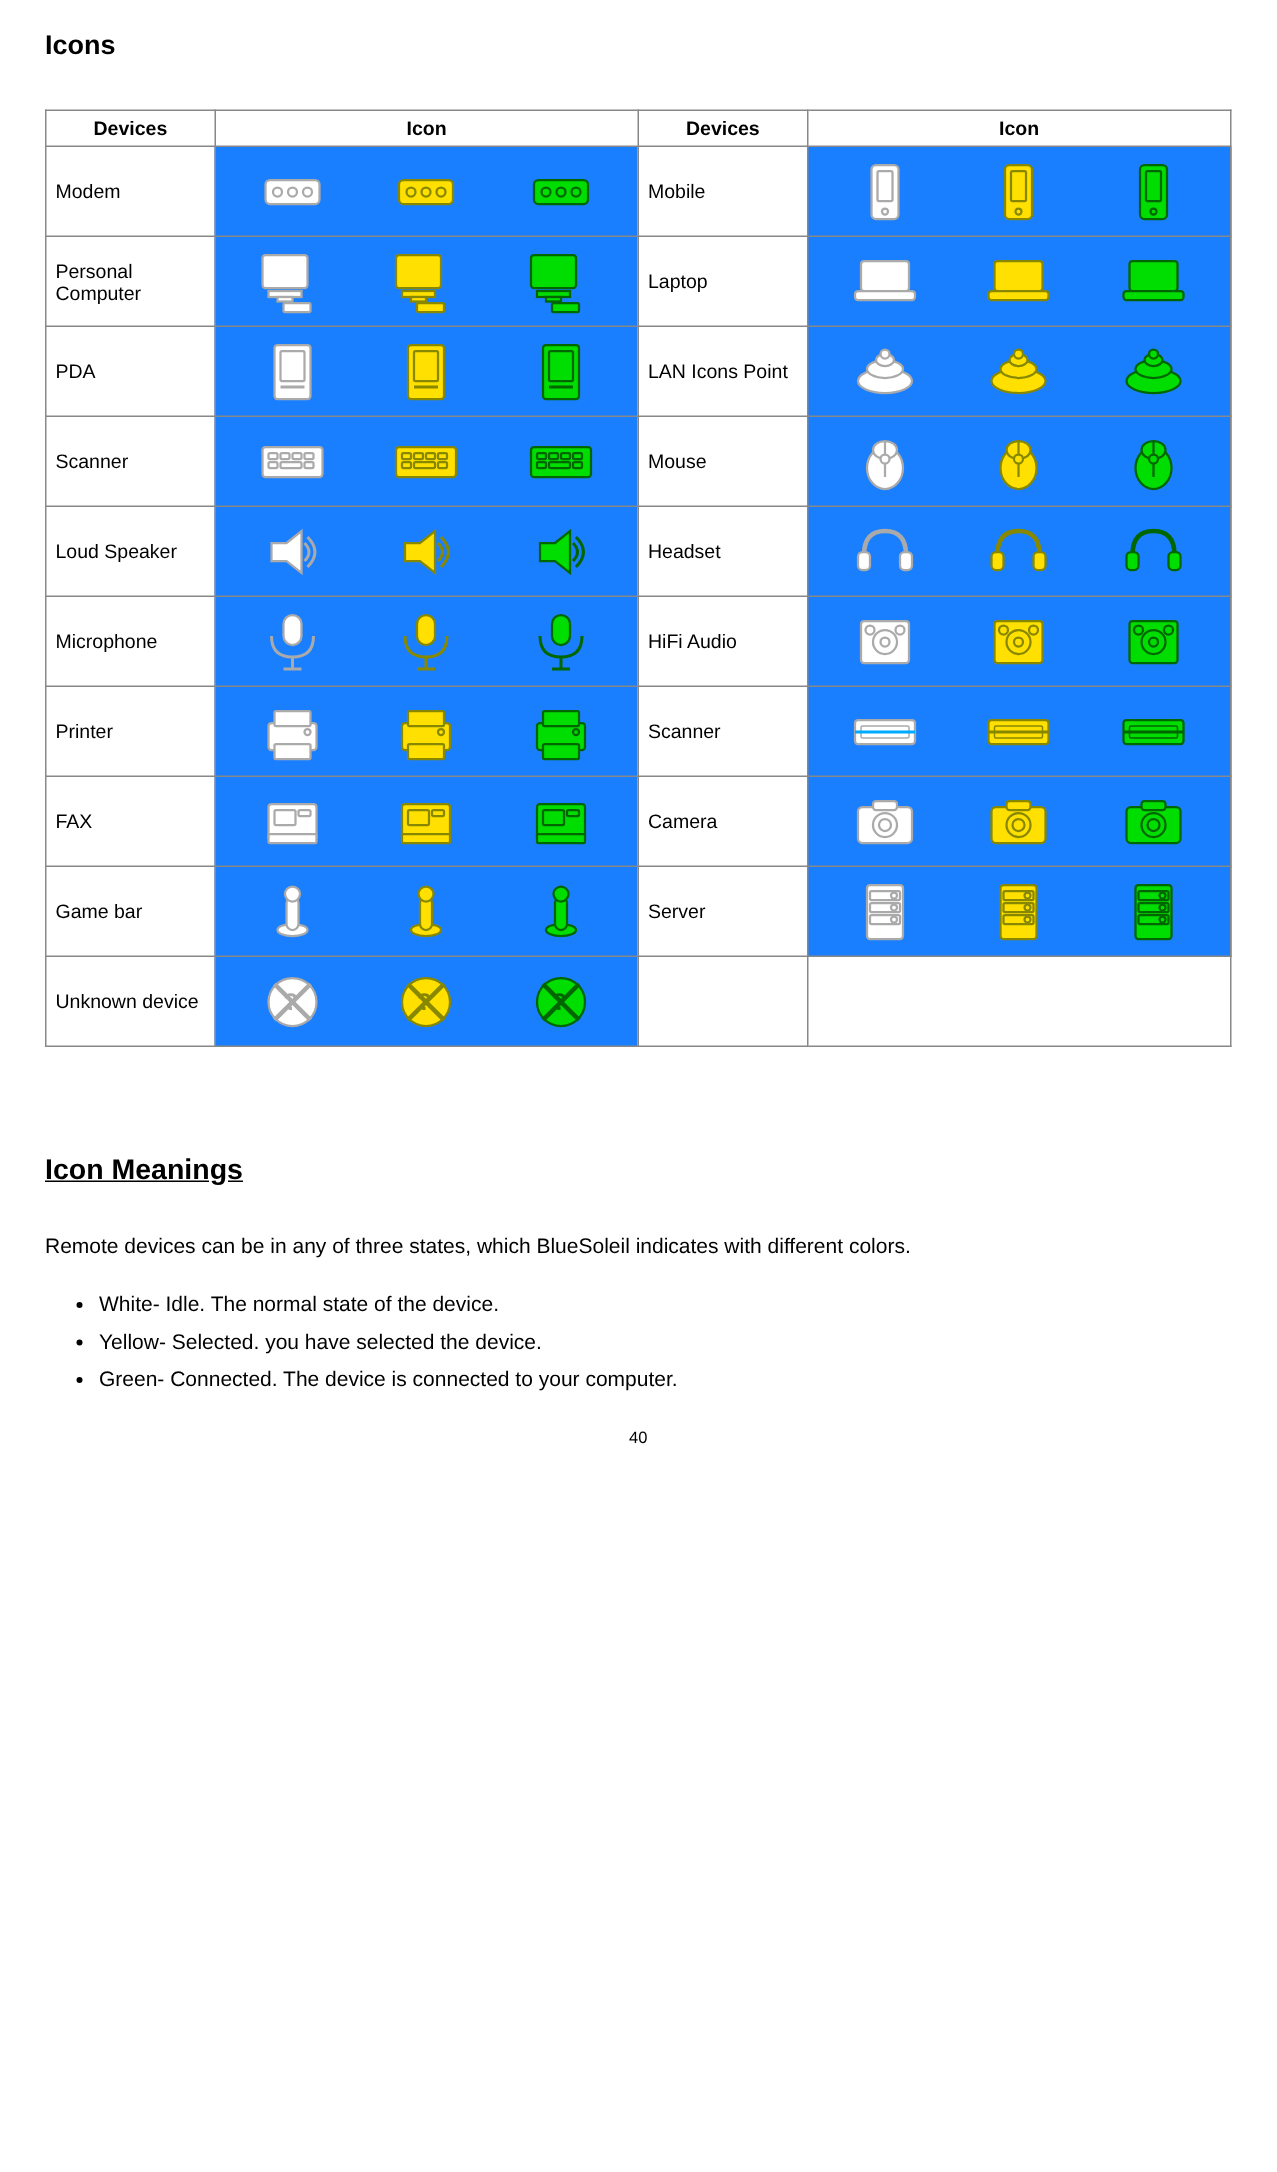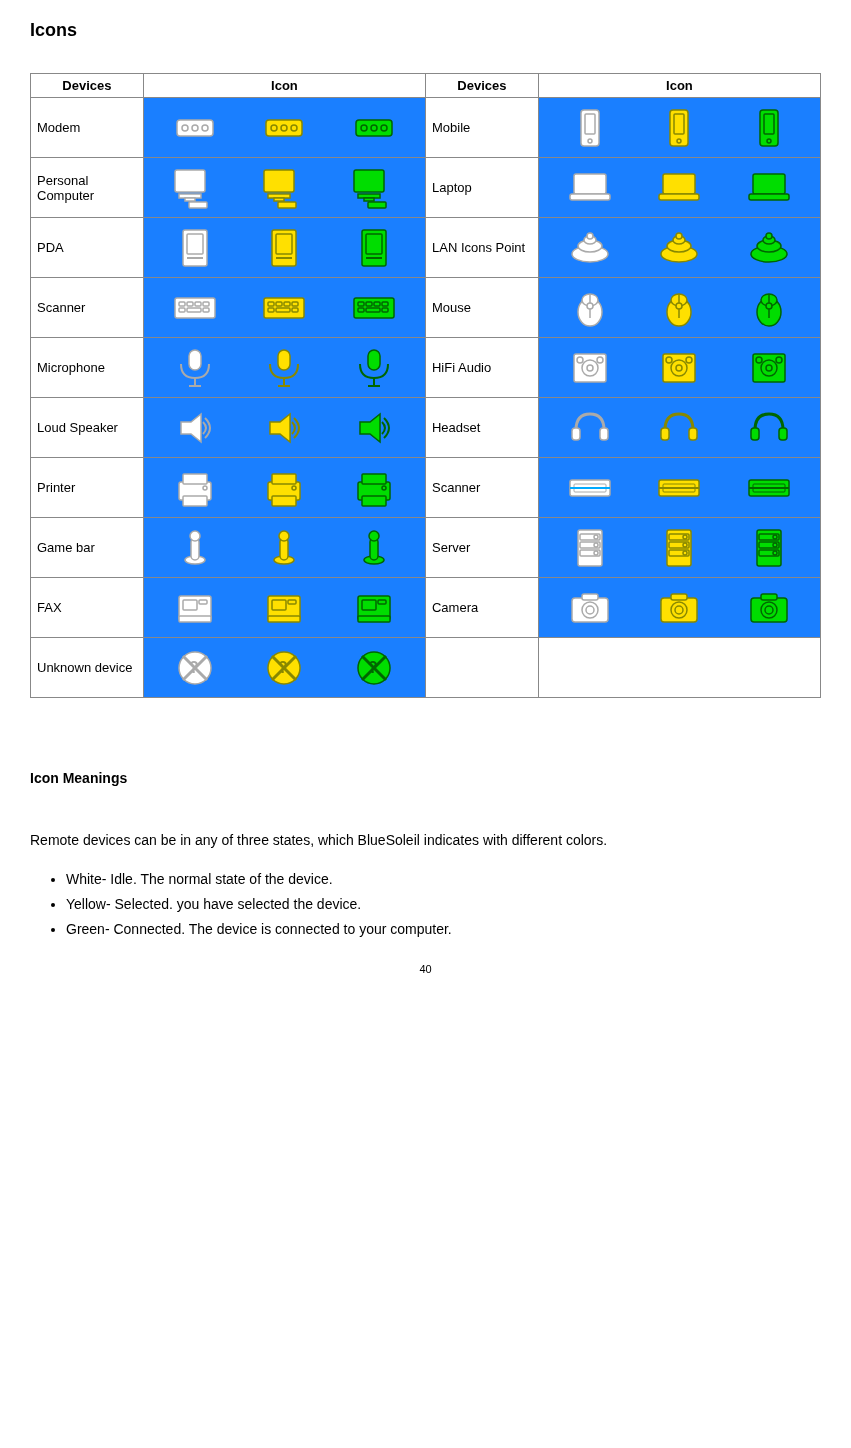--- a/index.html
+++ b/index.html
@@ -56,23 +56,24 @@
       padding: 4px;
     }
     .icon-strip {
       display: flex;
       align-items: center;
       justify-content: space-around;
       width: 100%;
       height: 100%;
     }
     h2.meanings-title {
-      font-size: 14px;
+      font-size: 19px;
       font-weight: bold;
-      margin-bottom: 28px;
+      margin-bottom: 12px;
+      text-decoration: underline;
     }
     .description-text {
       font-size: 14px;
       margin-bottom: 16px;
       line-height: 1.5;
     }
     ul.meanings-list {
       list-style: disc;
       padding-left: 36px;
       margin-bottom: 20px;
@@ -292,20 +293,62 @@
             <svg width="48" height="44" viewBox="0 0 48 44">
           <ellipse cx="24" cy="26" rx="12" ry="14" style="fill:#00dd00;stroke:#006600;stroke-width:1.5;"></ellipse>
           <ellipse cx="24" cy="14" rx="8" ry="6" style="fill:#00dd00;stroke:#006600;stroke-width:1.5;"></ellipse>
           <line x1="24" y1="8" x2="24" y2="32" style="stroke:#006600;stroke-width:1.5;"></line>
           <circle cx="24" cy="20" r="3" style="fill:#00dd00;stroke:#006600;stroke-width:1.5;"></circle>
         </svg>
           </div>
         </td>
       </tr>
       <tr>
+        <td class="device-name">Loud Speaker</td>
+        <td class="icon-cell">
+          <div class="icon-strip">
+            <svg width="48" height="44" viewBox="0 0 48 44">
+          <polygon points="10,16 20,16 30,8 30,36 20,28 10,28" style="fill:#ffffff;stroke:#aaaaaa;stroke-width:1.5;"></polygon>
+          <path d="M32 16 Q38 22 32 28" style="fill:none;stroke:#aaaaaa;stroke-width:2;"></path>
+          <path d="M34 12 Q44 22 34 32" style="fill:none;stroke:#aaaaaa;stroke-width:2;"></path>
+        </svg>
+            <svg width="48" height="44" viewBox="0 0 48 44">
+          <polygon points="10,16 20,16 30,8 30,36 20,28 10,28" style="fill:#ffe000;stroke:#888800;stroke-width:1.5;"></polygon>
+          <path d="M32 16 Q38 22 32 28" style="fill:none;stroke:#888800;stroke-width:2;"></path>
+          <path d="M34 12 Q44 22 34 32" style="fill:none;stroke:#888800;stroke-width:2;"></path>
+        </svg>
+            <svg width="48" height="44" viewBox="0 0 48 44">
+          <polygon points="10,16 20,16 30,8 30,36 20,28 10,28" style="fill:#00dd00;stroke:#006600;stroke-width:1.5;"></polygon>
+          <path d="M32 16 Q38 22 32 28" style="fill:none;stroke:#006600;stroke-width:2;"></path>
+          <path d="M34 12 Q44 22 34 32" style="fill:none;stroke:#006600;stroke-width:2;"></path>
+        </svg>
+          </div>
+        </td>
+        <td class="device-name">Headset</td>
+        <td class="icon-cell-right">
+          <div class="icon-strip">
+            <svg width="48" height="44" viewBox="0 0 48 44">
+          <path d="M10 24 Q10 8 24 8 Q38 8 38 24" style="fill:none;stroke:#aaaaaa;stroke-width:3;"></path>
+          <rect x="6" y="22" width="8" height="12" rx="3" style="fill:#ffffff;stroke:#aaaaaa;stroke-width:1.5;"></rect>
+          <rect x="34" y="22" width="8" height="12" rx="3" style="fill:#ffffff;stroke:#aaaaaa;stroke-width:1.5;"></rect>
+        </svg>
+            <svg width="48" height="44" viewBox="0 0 48 44">
+          <path d="M10 24 Q10 8 24 8 Q38 8 38 24" style="fill:none;stroke:#888800;stroke-width:3;"></path>
+          <rect x="6" y="22" width="8" height="12" rx="3" style="fill:#ffe000;stroke:#888800;stroke-width:1.5;"></rect>
+          <rect x="34" y="22" width="8" height="12" rx="3" style="fill:#ffe000;stroke:#888800;stroke-width:1.5;"></rect>
+        </svg>
+            <svg width="48" height="44" viewBox="0 0 48 44">
+          <path d="M10 24 Q10 8 24 8 Q38 8 38 24" style="fill:none;stroke:#006600;stroke-width:3;"></path>
+          <rect x="6" y="22" width="8" height="12" rx="3" style="fill:#00dd00;stroke:#006600;stroke-width:1.5;"></rect>
+          <rect x="34" y="22" width="8" height="12" rx="3" style="fill:#00dd00;stroke:#006600;stroke-width:1.5;"></rect>
+        </svg>
+          </div>
+        </td>
+      </tr>
+      <tr>
         <td class="device-name">Microphone</td>
         <td class="icon-cell">
           <div class="icon-strip">
             <svg width="48" height="44" viewBox="0 0 48 44">
           <rect x="18" y="4" width="12" height="20" rx="6" style="fill:#ffffff;stroke:#aaaaaa;stroke-width:1.5;"></rect>
           <path d="M10 18 Q10 32 24 32 Q38 32 38 18" style="fill:none;stroke:#aaaaaa;stroke-width:2;"></path>
           <line x1="24" y1="32" x2="24" y2="40" style="stroke:#aaaaaa;stroke-width:2;"></line>
           <line x1="18" y1="40" x2="30" y2="40" style="stroke:#aaaaaa;stroke-width:2;"></line>
         </svg>
             <svg width="48" height="44" viewBox="0 0 48 44">
@@ -343,62 +386,20 @@
           <rect x="8" y="8" width="32" height="28" rx="2" style="fill:#00dd00;stroke:#006600;stroke-width:1.5;"></rect>
           <circle cx="24" cy="22" r="8" style="fill:#00dd00;stroke:#006600;stroke-width:1.5;"></circle>
           <circle cx="24" cy="22" r="3" style="fill:#00dd00;stroke:#006600;stroke-width:1.5;"></circle>
           <circle cx="14" cy="14" r="3" style="fill:#00dd00;stroke:#006600;stroke-width:1.5;"></circle>
           <circle cx="34" cy="14" r="3" style="fill:#00dd00;stroke:#006600;stroke-width:1.5;"></circle>
         </svg>
           </div>
         </td>
       </tr>
       <tr>
-        <td class="device-name">Loud Speaker</td>
-        <td class="icon-cell">
-          <div class="icon-strip">
-            <svg width="48" height="44" viewBox="0 0 48 44">
-          <polygon points="10,16 20,16 30,8 30,36 20,28 10,28" style="fill:#ffffff;stroke:#aaaaaa;stroke-width:1.5;"></polygon>
-          <path d="M32 16 Q38 22 32 28" style="fill:none;stroke:#aaaaaa;stroke-width:2;"></path>
-          <path d="M34 12 Q44 22 34 32" style="fill:none;stroke:#aaaaaa;stroke-width:2;"></path>
-        </svg>
-            <svg width="48" height="44" viewBox="0 0 48 44">
-          <polygon points="10,16 20,16 30,8 30,36 20,28 10,28" style="fill:#ffe000;stroke:#888800;stroke-width:1.5;"></polygon>
-          <path d="M32 16 Q38 22 32 28" style="fill:none;stroke:#888800;stroke-width:2;"></path>
-          <path d="M34 12 Q44 22 34 32" style="fill:none;stroke:#888800;stroke-width:2;"></path>
-        </svg>
-            <svg width="48" height="44" viewBox="0 0 48 44">
-          <polygon points="10,16 20,16 30,8 30,36 20,28 10,28" style="fill:#00dd00;stroke:#006600;stroke-width:1.5;"></polygon>
-          <path d="M32 16 Q38 22 32 28" style="fill:none;stroke:#006600;stroke-width:2;"></path>
-          <path d="M34 12 Q44 22 34 32" style="fill:none;stroke:#006600;stroke-width:2;"></path>
-        </svg>
-          </div>
-        </td>
-        <td class="device-name">Headset</td>
-        <td class="icon-cell-right">
-          <div class="icon-strip">
-            <svg width="48" height="44" viewBox="0 0 48 44">
-          <path d="M10 24 Q10 8 24 8 Q38 8 38 24" style="fill:none;stroke:#aaaaaa;stroke-width:3;"></path>
-          <rect x="6" y="22" width="8" height="12" rx="3" style="fill:#ffffff;stroke:#aaaaaa;stroke-width:1.5;"></rect>
-          <rect x="34" y="22" width="8" height="12" rx="3" style="fill:#ffffff;stroke:#aaaaaa;stroke-width:1.5;"></rect>
-        </svg>
-            <svg width="48" height="44" viewBox="0 0 48 44">
-          <path d="M10 24 Q10 8 24 8 Q38 8 38 24" style="fill:none;stroke:#888800;stroke-width:3;"></path>
-          <rect x="6" y="22" width="8" height="12" rx="3" style="fill:#ffe000;stroke:#888800;stroke-width:1.5;"></rect>
-          <rect x="34" y="22" width="8" height="12" rx="3" style="fill:#ffe000;stroke:#888800;stroke-width:1.5;"></rect>
-        </svg>
-            <svg width="48" height="44" viewBox="0 0 48 44">
-          <path d="M10 24 Q10 8 24 8 Q38 8 38 24" style="fill:none;stroke:#006600;stroke-width:3;"></path>
-          <rect x="6" y="22" width="8" height="12" rx="3" style="fill:#00dd00;stroke:#006600;stroke-width:1.5;"></rect>
-          <rect x="34" y="22" width="8" height="12" rx="3" style="fill:#00dd00;stroke:#006600;stroke-width:1.5;"></rect>
-        </svg>
-          </div>
-        </td>
-      </tr>
-      <tr>
         <td class="device-name">Printer</td>
         <td class="icon-cell">
           <div class="icon-strip">
             <svg width="48" height="44" viewBox="0 0 48 44">
           <rect x="8" y="16" width="32" height="18" rx="2" style="fill:#ffffff;stroke:#aaaaaa;stroke-width:1.5;"></rect>
           <rect x="12" y="8" width="24" height="10" rx="1" style="fill:#ffffff;stroke:#aaaaaa;stroke-width:1.5;"></rect>
           <rect x="12" y="30" width="24" height="10" rx="1" style="fill:#ffffff;stroke:#aaaaaa;stroke-width:1.5;"></rect>
           <circle cx="34" cy="22" r="2" style="fill:#ffffff;stroke:#aaaaaa;stroke-width:1.5;"></circle>
         </svg>
             <svg width="48" height="44" viewBox="0 0 48 44">
@@ -425,20 +426,68 @@
         </svg>
             <svg width="48" height="44" viewBox="0 0 48 44">
           <rect x="4" y="14" width="40" height="16" rx="2" style="fill:#ffe000;stroke:#888800;stroke-width:1.5;"></rect>
           <rect x="8" y="18" width="32" height="8" rx="1" style="fill:#ffe000;stroke:#888800;stroke-width:1;"></rect>
           <line x1="4" y1="22" x2="44" y2="22" style="stroke:#888800;stroke-width:2;"></line>
         </svg>
             <svg width="48" height="44" viewBox="0 0 48 44">
           <rect x="4" y="14" width="40" height="16" rx="2" style="fill:#00dd00;stroke:#006600;stroke-width:1.5;"></rect>
           <rect x="8" y="18" width="32" height="8" rx="1" style="fill:#00dd00;stroke:#006600;stroke-width:1;"></rect>
           <line x1="4" y1="22" x2="44" y2="22" style="stroke:#006600;stroke-width:2;"></line>
+        </svg>
+          </div>
+        </td>
+      </tr>
+      <tr>
+        <td class="device-name">FAX</td>
+        <td class="icon-cell">
+          <div class="icon-strip">
+            <svg width="48" height="44" viewBox="0 0 48 44">
+          <rect x="8" y="10" width="32" height="24" rx="2" style="fill:#ffffff;stroke:#aaaaaa;stroke-width:1.5;"></rect>
+          <rect x="12" y="14" width="14" height="10" rx="1" style="fill:#ffffff;stroke:#aaaaaa;stroke-width:1.5;"></rect>
+          <rect x="28" y="14" width="8" height="4" rx="1" style="fill:#ffffff;stroke:#aaaaaa;stroke-width:1.5;"></rect>
+          <rect x="8" y="30" width="32" height="6" rx="1" style="fill:#ffffff;stroke:#aaaaaa;stroke-width:1.5;"></rect>
+        </svg>
+            <svg width="48" height="44" viewBox="0 0 48 44">
+          <rect x="8" y="10" width="32" height="24" rx="2" style="fill:#ffe000;stroke:#888800;stroke-width:1.5;"></rect>
+          <rect x="12" y="14" width="14" height="10" rx="1" style="fill:#ffe000;stroke:#888800;stroke-width:1.5;"></rect>
+          <rect x="28" y="14" width="8" height="4" rx="1" style="fill:#ffe000;stroke:#888800;stroke-width:1.5;"></rect>
+          <rect x="8" y="30" width="32" height="6" rx="1" style="fill:#ffe000;stroke:#888800;stroke-width:1.5;"></rect>
+        </svg>
+            <svg width="48" height="44" viewBox="0 0 48 44">
+          <rect x="8" y="10" width="32" height="24" rx="2" style="fill:#00dd00;stroke:#006600;stroke-width:1.5;"></rect>
+          <rect x="12" y="14" width="14" height="10" rx="1" style="fill:#00dd00;stroke:#006600;stroke-width:1.5;"></rect>
+          <rect x="28" y="14" width="8" height="4" rx="1" style="fill:#00dd00;stroke:#006600;stroke-width:1.5;"></rect>
+          <rect x="8" y="30" width="32" height="6" rx="1" style="fill:#00dd00;stroke:#006600;stroke-width:1.5;"></rect>
+        </svg>
+          </div>
+        </td>
+        <td class="device-name">Camera</td>
+        <td class="icon-cell-right">
+          <div class="icon-strip">
+            <svg width="48" height="44" viewBox="0 0 48 44">
+          <rect x="6" y="12" width="36" height="24" rx="3" style="fill:#ffffff;stroke:#aaaaaa;stroke-width:1.5;"></rect>
+          <circle cx="24" cy="24" r="8" style="fill:#ffffff;stroke:#aaaaaa;stroke-width:1.5;"></circle>
+          <circle cx="24" cy="24" r="4" style="fill:#ffffff;stroke:#aaaaaa;stroke-width:1.5;"></circle>
+          <rect x="16" y="8" width="16" height="6" rx="2" style="fill:#ffffff;stroke:#aaaaaa;stroke-width:1.5;"></rect>
+        </svg>
+            <svg width="48" height="44" viewBox="0 0 48 44">
+          <rect x="6" y="12" width="36" height="24" rx="3" style="fill:#ffe000;stroke:#888800;stroke-width:1.5;"></rect>
+          <circle cx="24" cy="24" r="8" style="fill:#ffe000;stroke:#888800;stroke-width:1.5;"></circle>
+          <circle cx="24" cy="24" r="4" style="fill:#ffe000;stroke:#888800;stroke-width:1.5;"></circle>
+          <rect x="16" y="8" width="16" height="6" rx="2" style="fill:#ffe000;stroke:#888800;stroke-width:1.5;"></rect>
+        </svg>
+            <svg width="48" height="44" viewBox="0 0 48 44">
+          <rect x="6" y="12" width="36" height="24" rx="3" style="fill:#00dd00;stroke:#006600;stroke-width:1.5;"></rect>
+          <circle cx="24" cy="24" r="8" style="fill:#00dd00;stroke:#006600;stroke-width:1.5;"></circle>
+          <circle cx="24" cy="24" r="4" style="fill:#00dd00;stroke:#006600;stroke-width:1.5;"></circle>
+          <rect x="16" y="8" width="16" height="6" rx="2" style="fill:#00dd00;stroke:#006600;stroke-width:1.5;"></rect>
         </svg>
           </div>
         </td>
       </tr>
       <tr>
         <td class="device-name">Game bar</td>
         <td class="icon-cell">
           <div class="icon-strip">
             <svg width="48" height="44" viewBox="0 0 48 44">
           <ellipse cx="24" cy="34" rx="10" ry="4" style="fill:#ffffff;stroke:#aaaaaa;stroke-width:1.5;"></ellipse>
@@ -484,68 +533,20 @@
           <rect x="14" y="16" width="20" height="6" rx="1" style="fill:#00dd00;stroke:#006600;stroke-width:1.5;"></rect>
           <rect x="14" y="24" width="20" height="6" rx="1" style="fill:#00dd00;stroke:#006600;stroke-width:1.5;"></rect>
           <circle cx="30" cy="11" r="2" style="fill:#00dd00;stroke:#006600;stroke-width:1.5;"></circle>
           <circle cx="30" cy="19" r="2" style="fill:#00dd00;stroke:#006600;stroke-width:1.5;"></circle>
           <circle cx="30" cy="27" r="2" style="fill:#00dd00;stroke:#006600;stroke-width:1.5;"></circle>
         </svg>
           </div>
         </td>
       </tr>
       <tr>
-        <td class="device-name">FAX</td>
-        <td class="icon-cell">
-          <div class="icon-strip">
-            <svg width="48" height="44" viewBox="0 0 48 44">
-          <rect x="8" y="10" width="32" height="24" rx="2" style="fill:#ffffff;stroke:#aaaaaa;stroke-width:1.5;"></rect>
-          <rect x="12" y="14" width="14" height="10" rx="1" style="fill:#ffffff;stroke:#aaaaaa;stroke-width:1.5;"></rect>
-          <rect x="28" y="14" width="8" height="4" rx="1" style="fill:#ffffff;stroke:#aaaaaa;stroke-width:1.5;"></rect>
-          <rect x="8" y="30" width="32" height="6" rx="1" style="fill:#ffffff;stroke:#aaaaaa;stroke-width:1.5;"></rect>
-        </svg>
-            <svg width="48" height="44" viewBox="0 0 48 44">
-          <rect x="8" y="10" width="32" height="24" rx="2" style="fill:#ffe000;stroke:#888800;stroke-width:1.5;"></rect>
-          <rect x="12" y="14" width="14" height="10" rx="1" style="fill:#ffe000;stroke:#888800;stroke-width:1.5;"></rect>
-          <rect x="28" y="14" width="8" height="4" rx="1" style="fill:#ffe000;stroke:#888800;stroke-width:1.5;"></rect>
-          <rect x="8" y="30" width="32" height="6" rx="1" style="fill:#ffe000;stroke:#888800;stroke-width:1.5;"></rect>
-        </svg>
-            <svg width="48" height="44" viewBox="0 0 48 44">
-          <rect x="8" y="10" width="32" height="24" rx="2" style="fill:#00dd00;stroke:#006600;stroke-width:1.5;"></rect>
-          <rect x="12" y="14" width="14" height="10" rx="1" style="fill:#00dd00;stroke:#006600;stroke-width:1.5;"></rect>
-          <rect x="28" y="14" width="8" height="4" rx="1" style="fill:#00dd00;stroke:#006600;stroke-width:1.5;"></rect>
-          <rect x="8" y="30" width="32" height="6" rx="1" style="fill:#00dd00;stroke:#006600;stroke-width:1.5;"></rect>
-        </svg>
-          </div>
-        </td>
-        <td class="device-name">Camera</td>
-        <td class="icon-cell-right">
-          <div class="icon-strip">
-            <svg width="48" height="44" viewBox="0 0 48 44">
-          <rect x="6" y="12" width="36" height="24" rx="3" style="fill:#ffffff;stroke:#aaaaaa;stroke-width:1.5;"></rect>
-          <circle cx="24" cy="24" r="8" style="fill:#ffffff;stroke:#aaaaaa;stroke-width:1.5;"></circle>
-          <circle cx="24" cy="24" r="4" style="fill:#ffffff;stroke:#aaaaaa;stroke-width:1.5;"></circle>
-          <rect x="16" y="8" width="16" height="6" rx="2" style="fill:#ffffff;stroke:#aaaaaa;stroke-width:1.5;"></rect>
-        </svg>
-            <svg width="48" height="44" viewBox="0 0 48 44">
-          <rect x="6" y="12" width="36" height="24" rx="3" style="fill:#ffe000;stroke:#888800;stroke-width:1.5;"></rect>
-          <circle cx="24" cy="24" r="8" style="fill:#ffe000;stroke:#888800;stroke-width:1.5;"></circle>
-          <circle cx="24" cy="24" r="4" style="fill:#ffe000;stroke:#888800;stroke-width:1.5;"></circle>
-          <rect x="16" y="8" width="16" height="6" rx="2" style="fill:#ffe000;stroke:#888800;stroke-width:1.5;"></rect>
-        </svg>
-            <svg width="48" height="44" viewBox="0 0 48 44">
-          <rect x="6" y="12" width="36" height="24" rx="3" style="fill:#00dd00;stroke:#006600;stroke-width:1.5;"></rect>
-          <circle cx="24" cy="24" r="8" style="fill:#00dd00;stroke:#006600;stroke-width:1.5;"></circle>
-          <circle cx="24" cy="24" r="4" style="fill:#00dd00;stroke:#006600;stroke-width:1.5;"></circle>
-          <rect x="16" y="8" width="16" height="6" rx="2" style="fill:#00dd00;stroke:#006600;stroke-width:1.5;"></rect>
-        </svg>
-          </div>
-        </td>
-      </tr>
-      <tr>
         <td class="device-name">Unknown device</td>
         <td class="icon-cell">
           <div class="icon-strip">
             <svg width="48" height="44" viewBox="0 0 48 44">
           <circle cx="24" cy="22" r="16" style="fill:#ffffff;stroke:#aaaaaa;stroke-width:1.5;"></circle>
           <line x1="12" y1="10" x2="36" y2="34" style="stroke:#aaaaaa;stroke-width:3;"></line>
           <line x1="36" y1="10" x2="12" y2="34" style="stroke:#aaaaaa;stroke-width:3;"></line>
           <text x="18" y="27" style="font-size:16px;fill:#aaaaaa;font-weight:bold;">?</text>
         </svg>
             <svg width="48" height="44" viewBox="0 0 48 44">

